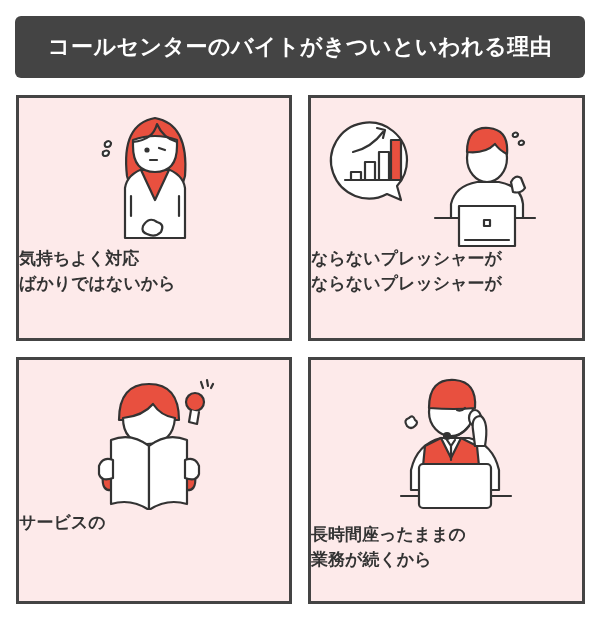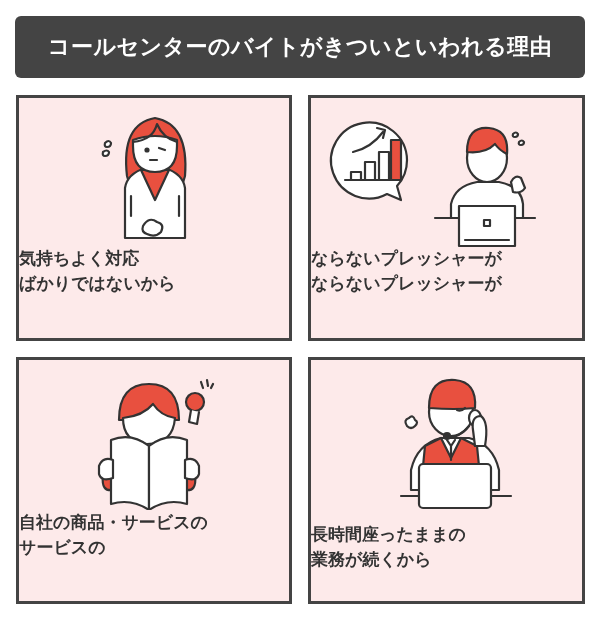--- a/index.html
+++ b/index.html
@@ -120,21 +120,20 @@
       <path d="M176 116 q2 16 -10 14 l-8 -4" fill="#e8503f"></path>
 
       <path d="M92 80 q20 -8 38 6 l0 64 q-18 -12 -38 -6z" fill="#fff"></path>
       <path d="M168 80 q-20 -8 -38 6 l0 64 q18 -12 38 -6z" fill="#fff"></path>
 
       <path d="M80 106 q4 -10 14 -6 l0 18 q-12 4 -14 -4z" fill="#fff"></path>
       <path d="M180 106 q-4 -10 -14 -6 l0 18 q12 4 14 -4z" fill="#fff"></path>
     </g>
   </svg>
   <div class="caption">
-    <span>自社の商品・サービスの</span>
     <span>サービスの</span>
   </div>
 </div>
 
 <div class="panel p4">
   <svg class="illus" width="271" height="150" viewBox="0 0 271 150">
     <g stroke="#333" stroke-width="2.2" stroke-linecap="round" stroke-linejoin="round">
 
       <path d="M96 66 q-4 -6 2 -8 q4 -4 6 2 q4 2 0 6 q-4 4 -8 0z" fill="#fff"></path>
 

